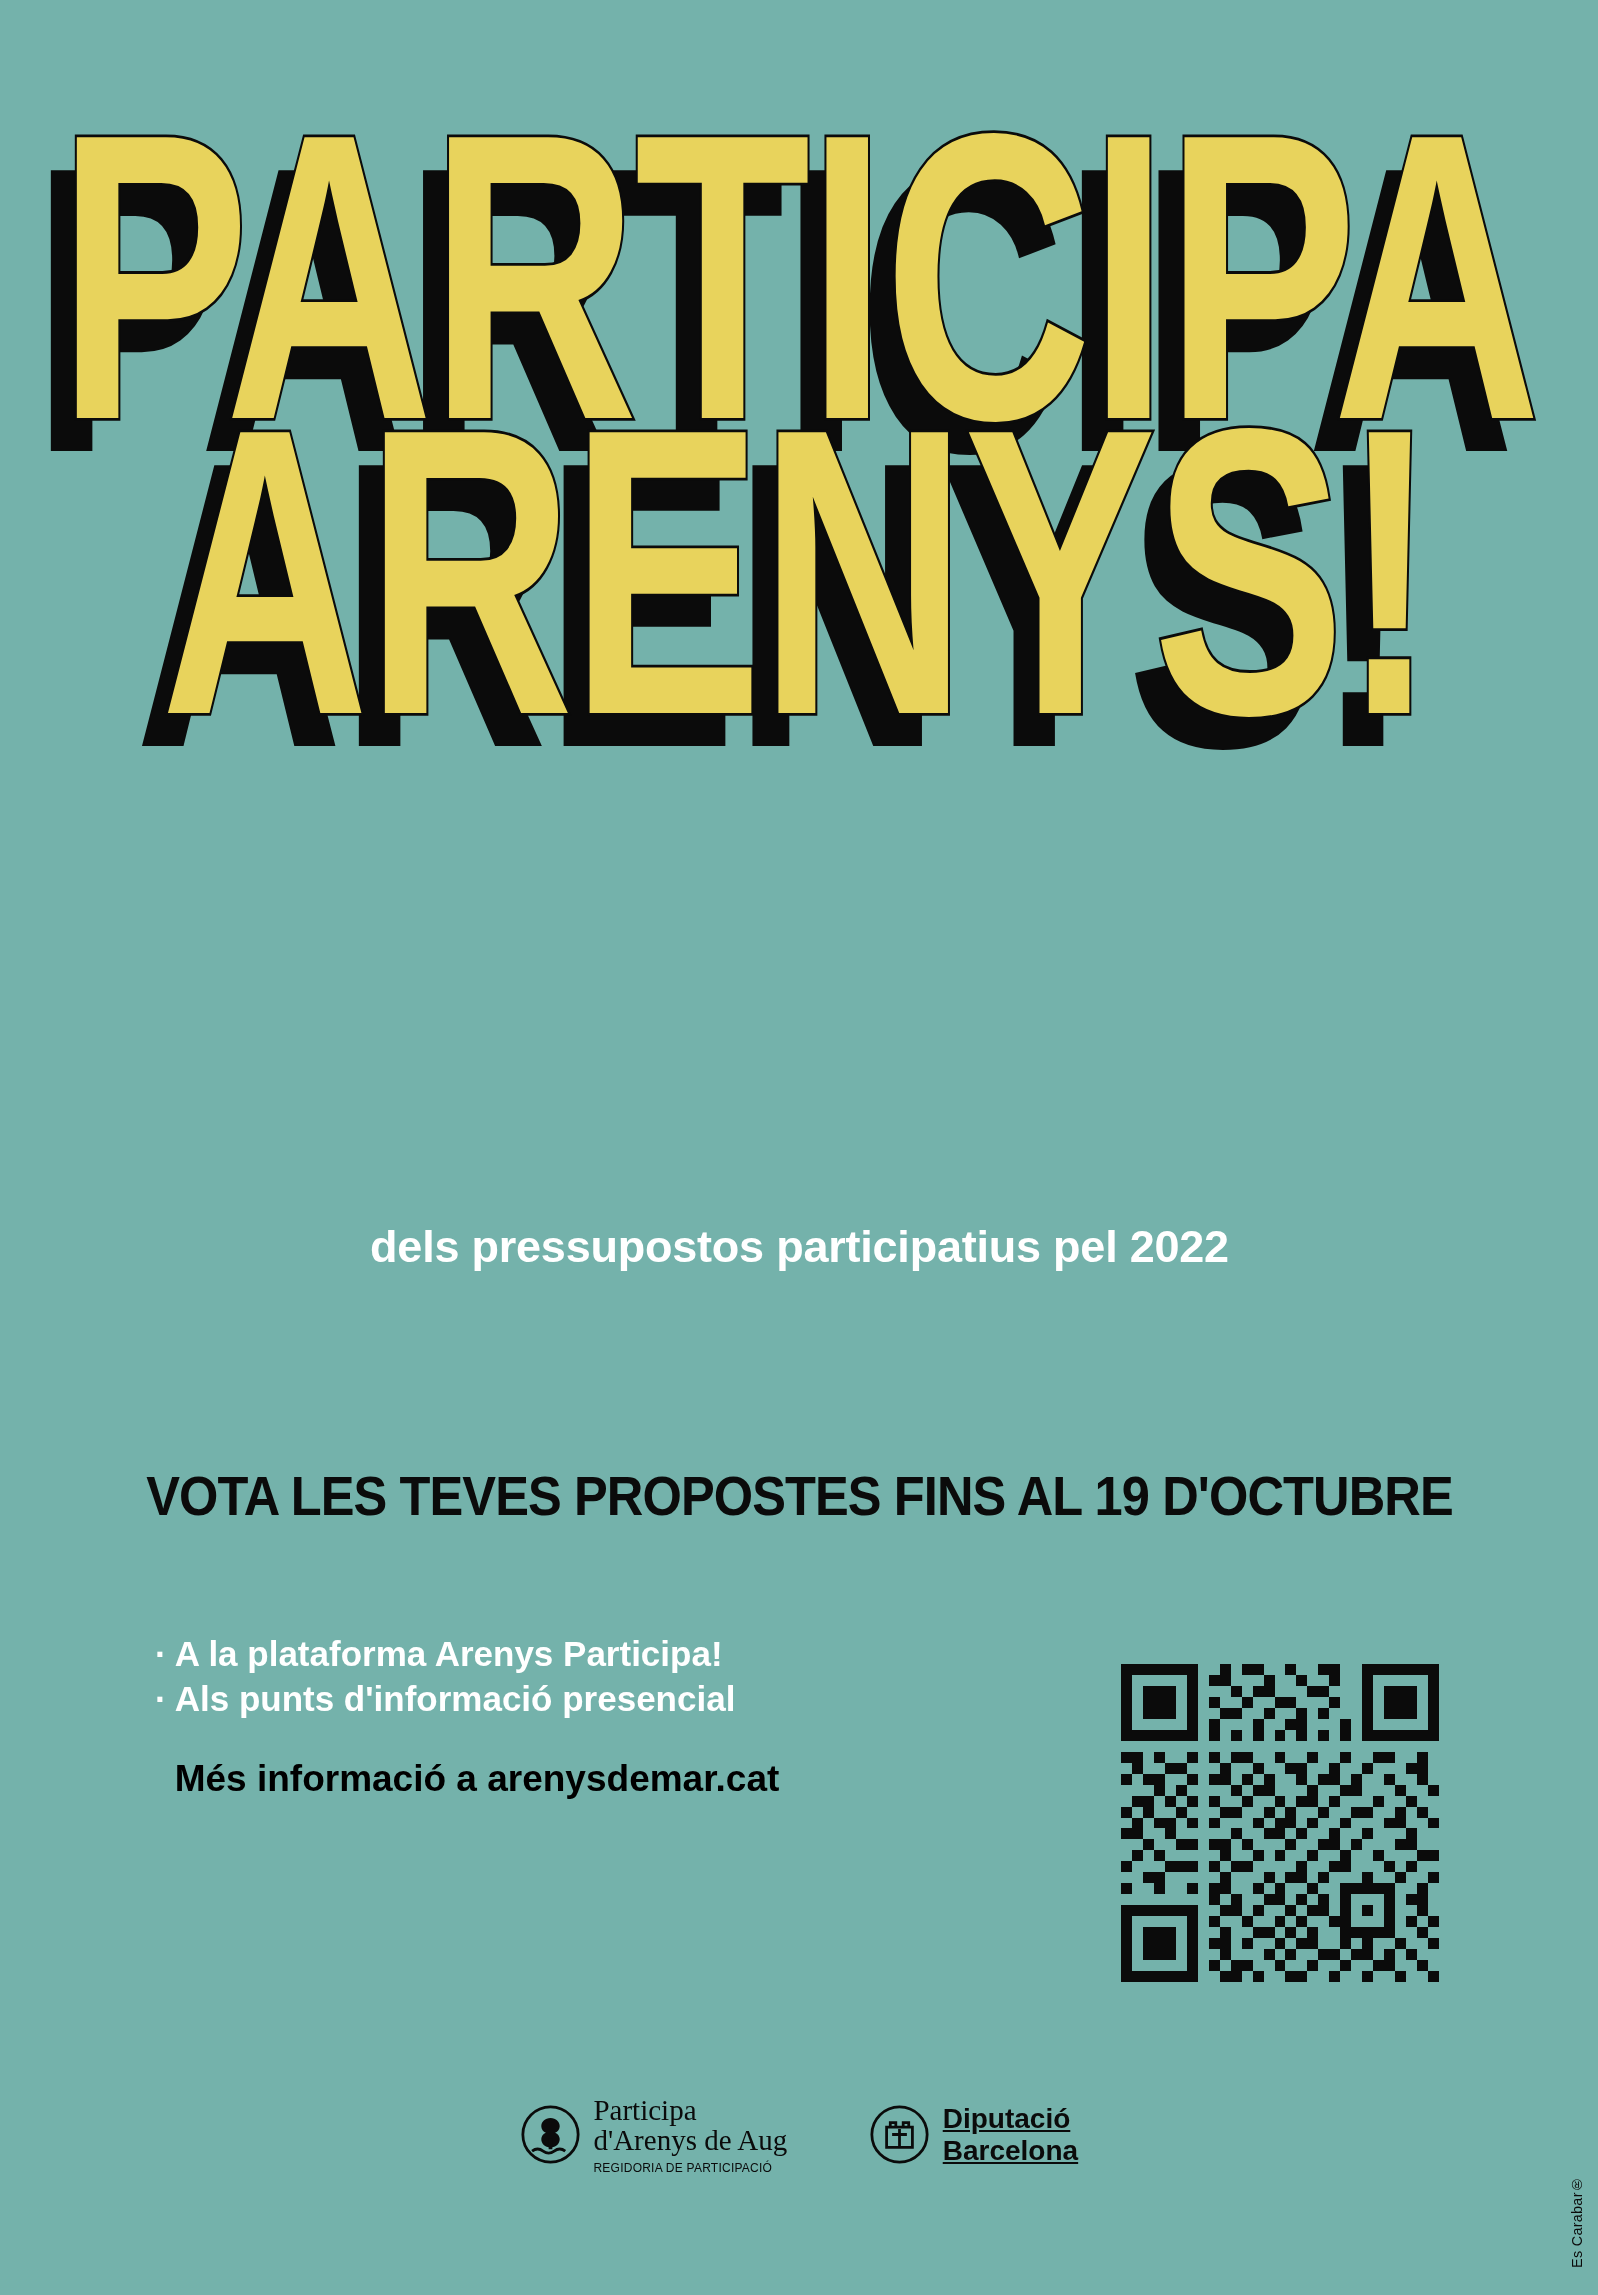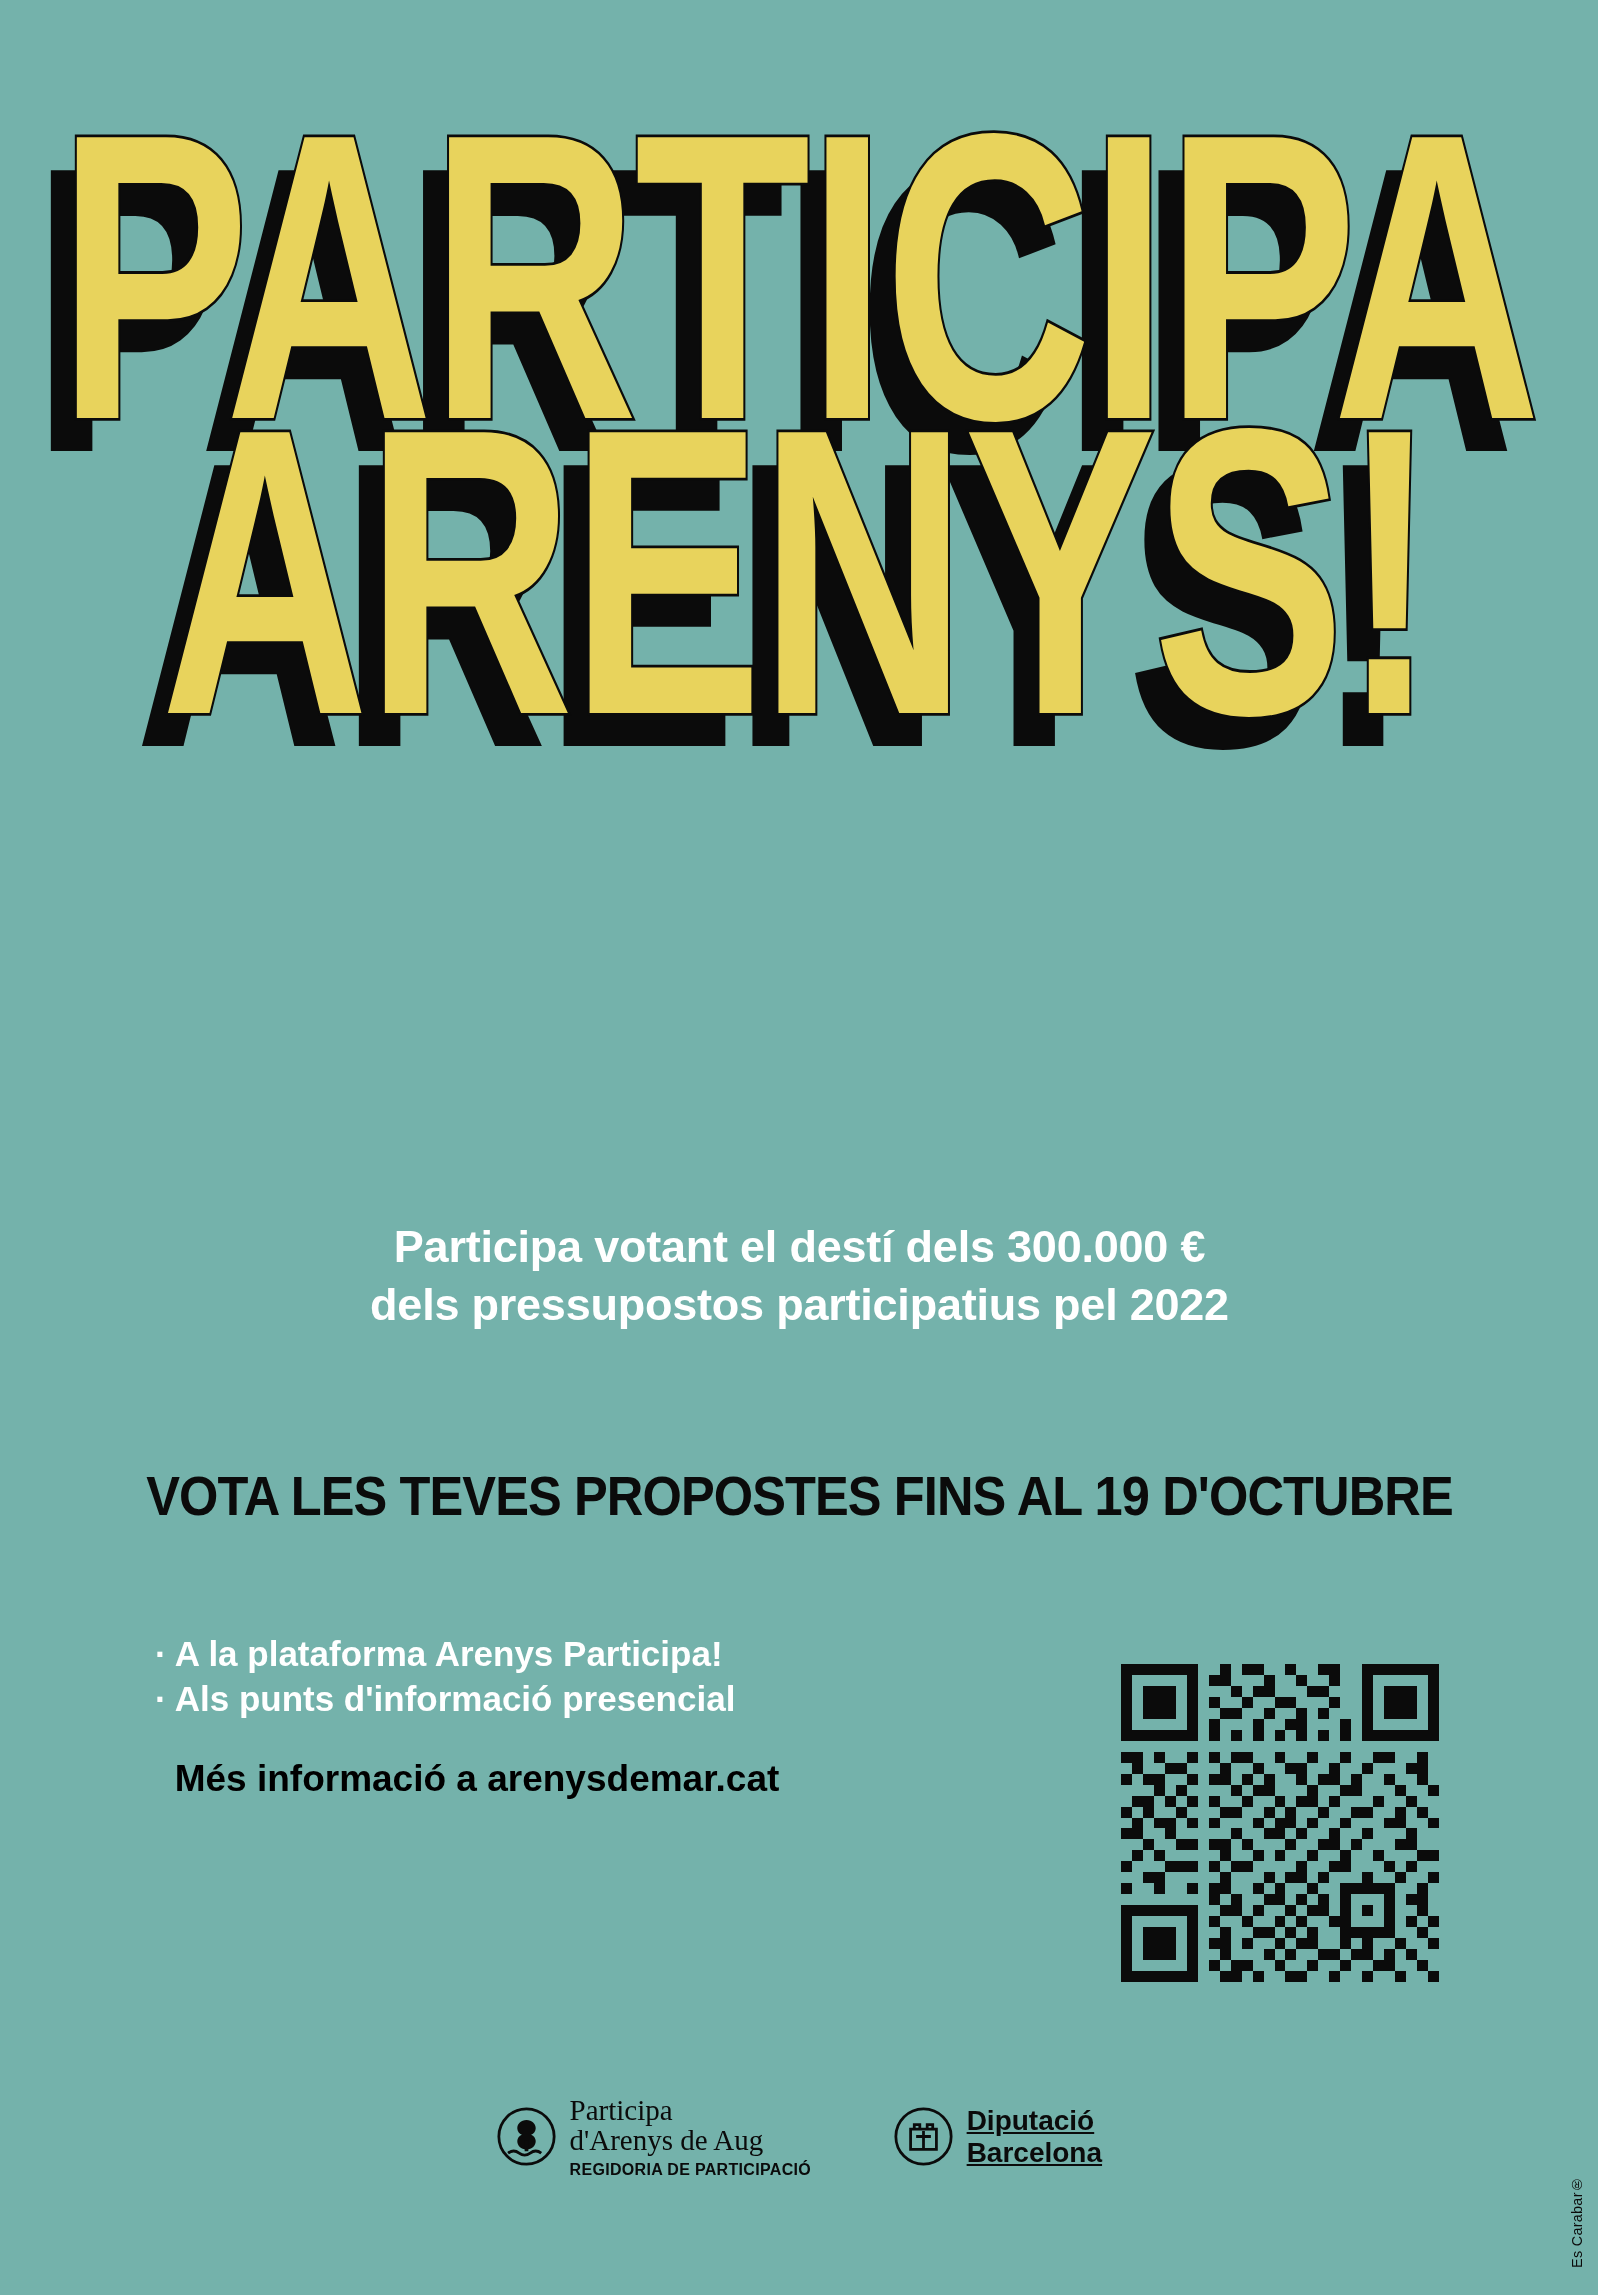--- a/index.html
+++ b/index.html
@@ -186,22 +186,22 @@
     line-height: 1.04;
     font-weight: 400;
   }
   .logo-text-a .l2 {
     font-family: "Liberation Serif", serif;
     font-size: 29px;
     line-height: 1.04;
     font-weight: 400;
   }
   .logo-text-a .l3 {
-    font-size: 16px;
-    font-weight: 700;
+    font-size: 12px;
+    font-weight: 400;
     letter-spacing: 0.02em;
     margin-top: 5.3px;
   }
   .logo-text-b .l1,
   .logo-text-b .l2 {
     font-size: 28px;
     font-weight: 700;
     line-height: 1.12;
     text-decoration: underline;
   }
@@ -229,21 +229,20 @@
       <span class="shadow">PARTICIPA</span>
       <span class="face">PARTICIPA</span>
     </div>
     <div class="headline-line" id="headline-2">
       <span class="shadow">ARENYS!</span>
       <span class="face">ARENYS!</span>
     </div>
   </div>
 
   <div class="subtitle">
-    <div>Participa votant el destí dels 300.000 €</div>
     <div>dels pressupostos participatius pel 2022</div>
   </div>
 
   <div class="deadline">VOTA LES TEVES PROPOSTES FINS AL 19 D'OCTUBRE</div>
 
   <div class="info-block">
 
     <div class="bullet-row">
       <span class="bullet-dot">·</span>
       <span class="bullet-text">A la plataforma Arenys Participa!</span>

